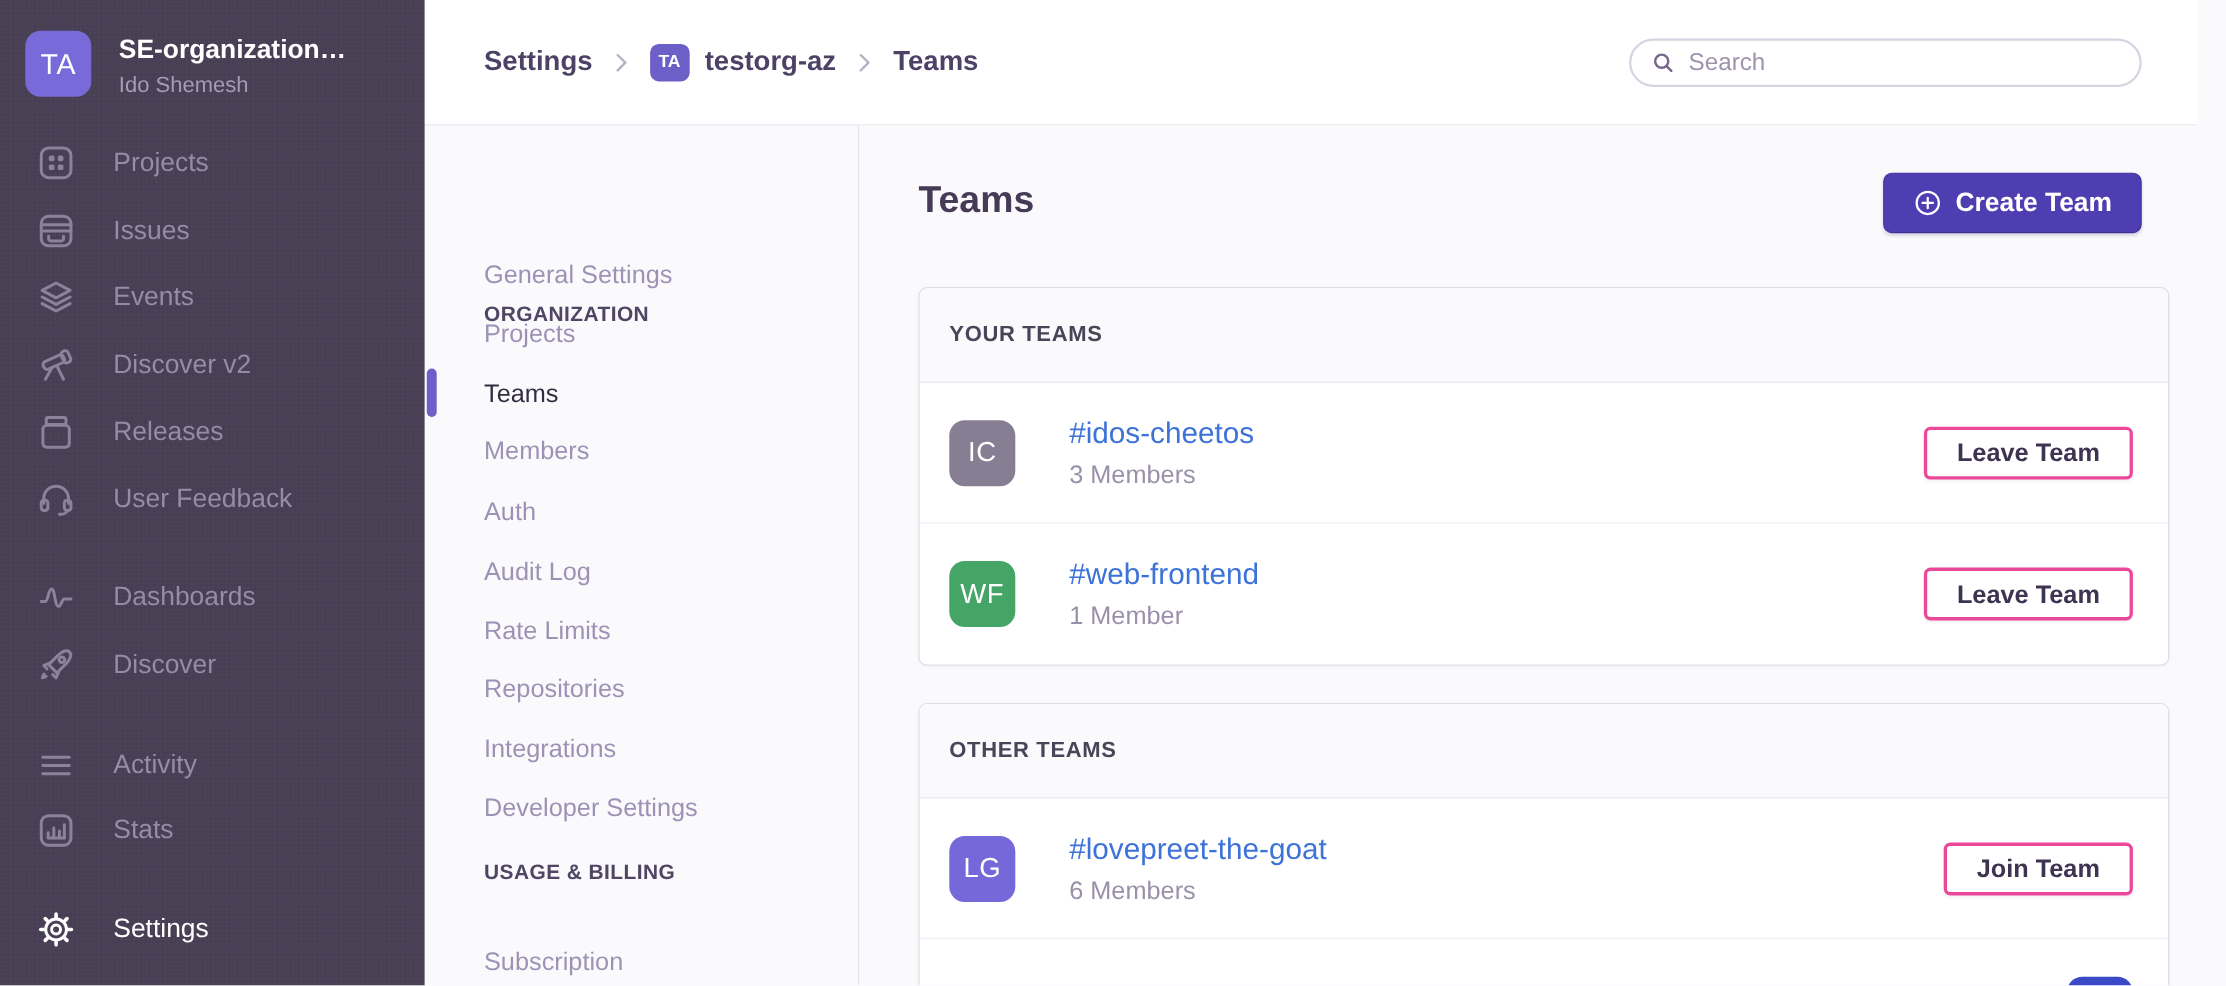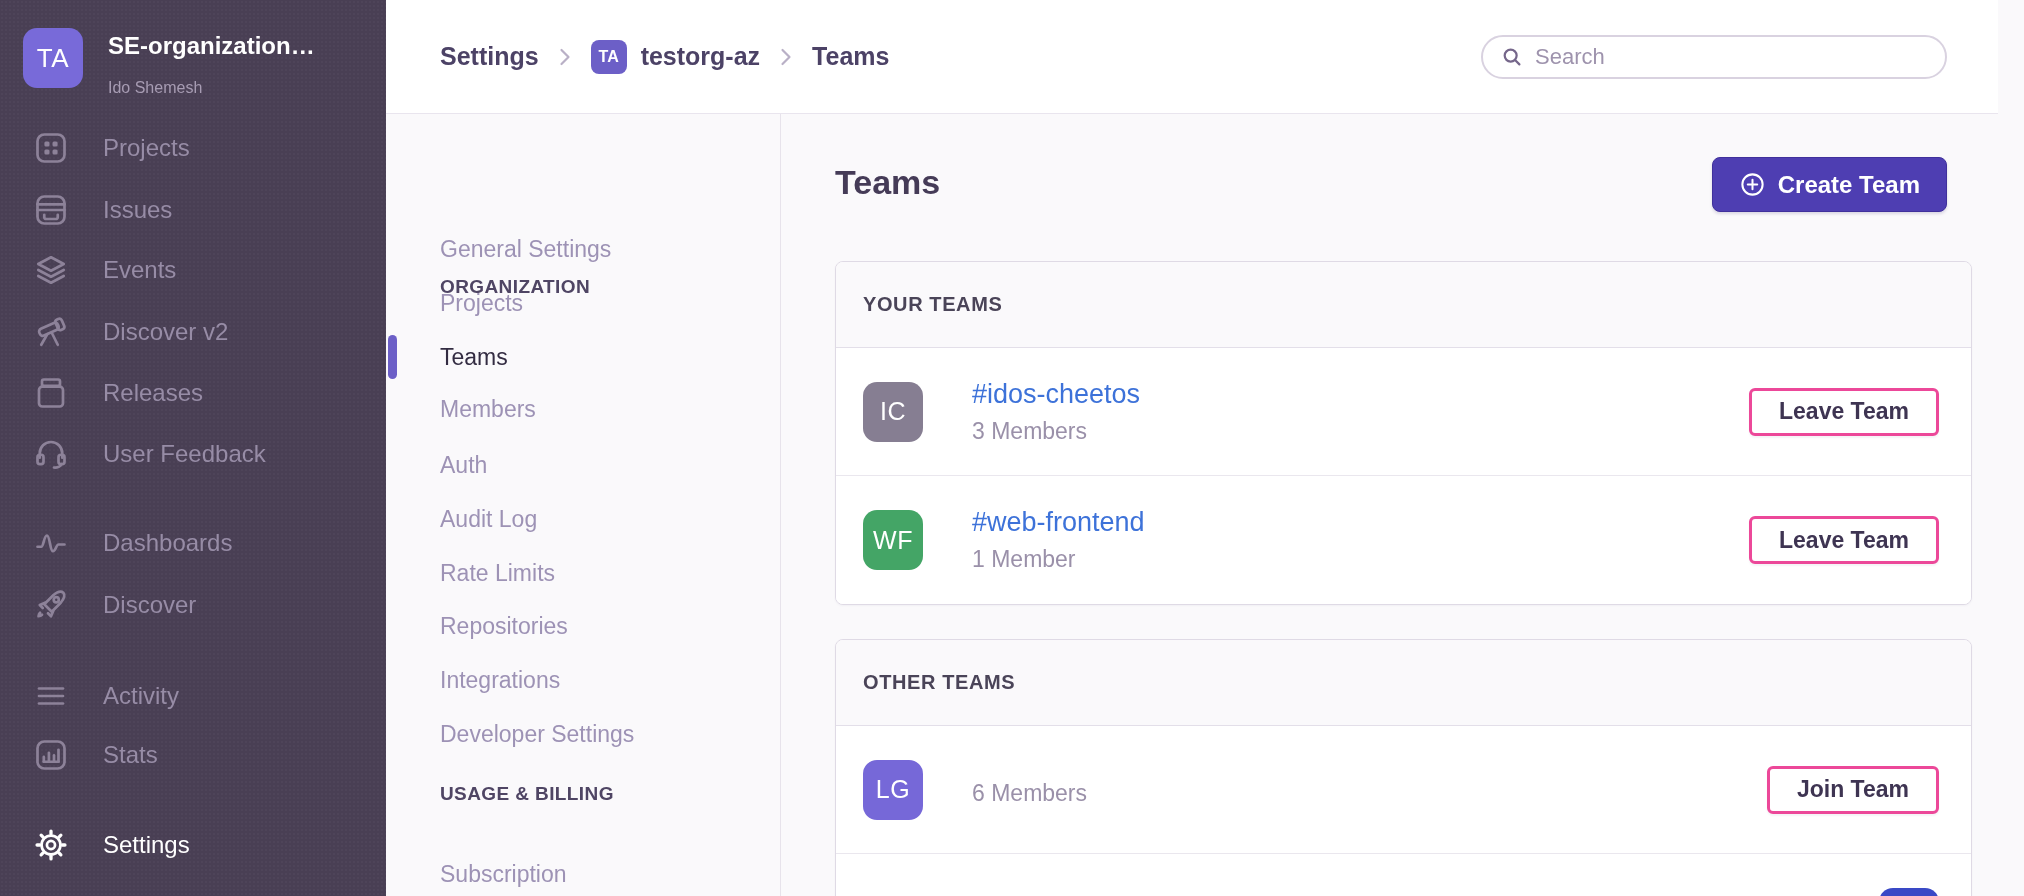--- a/index.html
+++ b/index.html
@@ -10,21 +10,21 @@
   
   .sidebar { position:relative; width:386px; flex-shrink:0; background:#493f54;
     background-image:radial-gradient(rgba(255,255,255,0.028) 1px, transparent 1px);
     background-size:4px 4px; }
   .org-header { position:absolute; left:23px; top:28px; display:flex; align-items:flex-start; }
   .org-avatar { width:60px; height:60px; border-radius:14px; background:#786ad9; color:#fff;
     font-size:26px; display:flex; align-items:center; justify-content:center; letter-spacing:.5px; }
   .org-meta { margin-left:25px; padding-top:4px; }
   .org-name { color:#fff; font-size:24px; font-weight:700; max-width:250px;
     white-space:nowrap; overflow:hidden; text-overflow:ellipsis; }
-  .org-user { color:#a79cb3; font-size:16px; margin-top:19px; }
+  .org-user { color:#a79cb3; font-size:20px; margin-top:7px; }
   .side-item { position:absolute; left:0; width:100%; height:48px; display:flex;
     align-items:center; cursor:pointer; }
   .side-item .si { position:absolute; left:33px; width:36px; height:36px; }
   .side-item .lbl { position:absolute; left:103px; font-size:24px; color:#978ca6; }
   .side-item.bright .lbl { color:#fff; }
   .si { stroke:#8d8299; fill:none; stroke-width:1.8; stroke-linecap:round; stroke-linejoin:round; }
   .si.white { stroke:#fff; }
   .si .fillpt { fill:#8d8299; stroke:none; }
   .si.white .fillpt { fill:#fff; stroke:none; }
 
@@ -292,20 +292,21 @@
             <button class="t-action">Leave Team</button>
           </div>
         </div>
 
         <div class="panel" style="top:525px; height:344px">
           <div class="panel-hd">OTHER TEAMS</div>
 
           <div class="team-row">
             <div class="t-avatar" style="background-color: rgb(118, 104, 216);">LG</div>
             <div class="t-meta">
+              <div class="t-name">#lovepreet-the-goat</div>
               <div class="t-members">6 Members</div>
             </div>
             <button class="t-action">Join Team</button>
           </div>
 
           <div class="team-row">
             <div class="t-avatar" style="background-color: rgb(58, 73, 198);"></div>
           </div>
         </div>
       </section>

